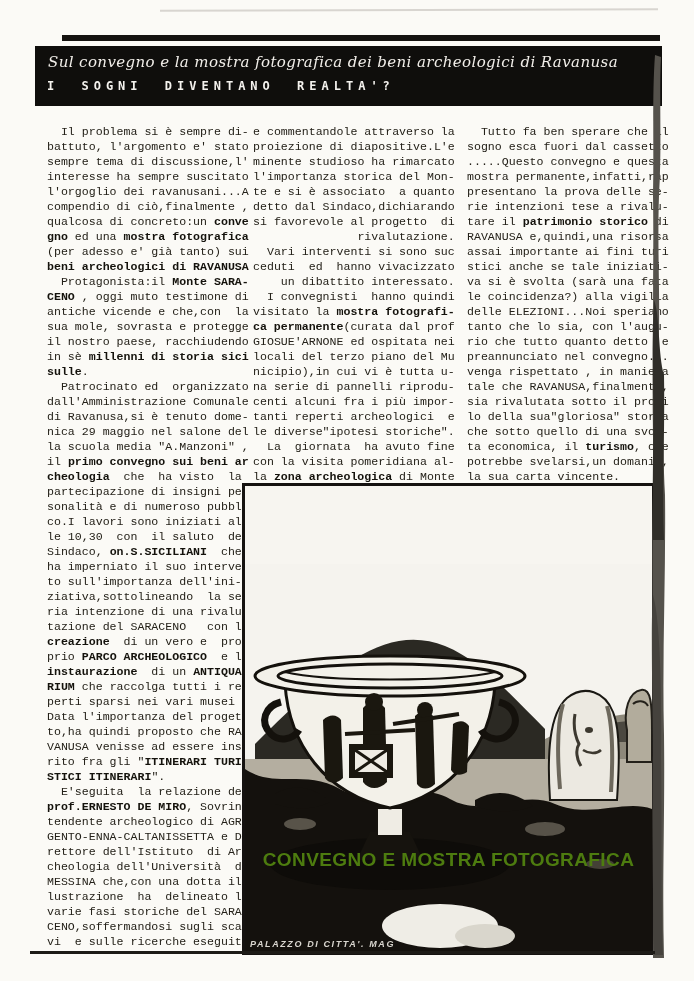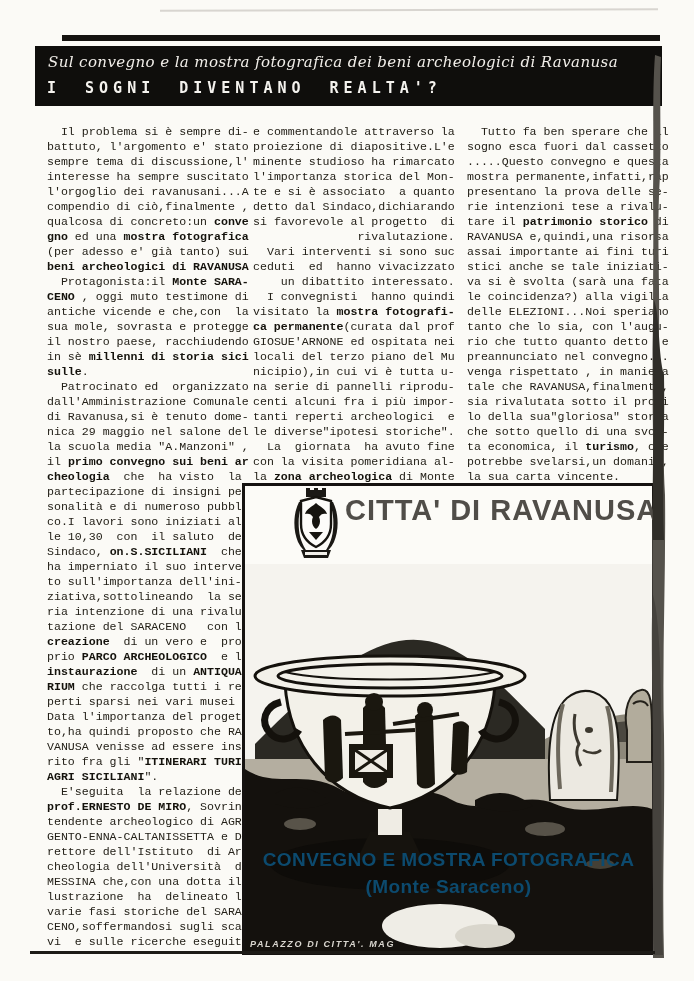--- a/index.html
+++ b/index.html
@@ -14,21 +14,21 @@
   .top-rule{position:absolute;left:62px;top:35px;width:598px;height:6px;background:#151310;}
   .masthead{position:absolute;left:35px;top:46px;width:627px;height:60px;background:#0f0e0c;}
   .kicker{
     position:absolute;left:13px;top:7px;
     font-family:"DejaVu Serif",serif;font-style:italic;
     font-size:15px;letter-spacing:0.4px;color:#f1eee9;white-space:nowrap;
   }
   .headline{
     position:absolute;left:12px;top:33px;margin:0;
     font-family:"DejaVu Sans Mono",monospace;font-weight:600;
-    font-size:15px;letter-spacing:5px;word-spacing:10px;color:#f4f2ee;white-space:nowrap;
+    font-size:12px;letter-spacing:5px;word-spacing:10px;color:#f4f2ee;white-space:nowrap;
   }
   pre.col{
     position:absolute;margin:12px;top:112px;
     font-family:"Liberation Mono","DejaVu Sans Mono",monospace;
     font-size:11.6px;line-height:15px;white-space:pre;color:#242119;
   }
   pre.col b{font-weight:bold;color:#14120c;}
   .col1{left:35px;}
   .col2{left:241px;text-align:right;}
   .col3{left:455px;}
@@ -38,21 +38,21 @@
   }
   .photo-banner{position:absolute;top:0;left:0;right:0;height:78px;background:#fcfbf7;}
   .banner-title{
     position:absolute;left:100px;top:8px;
     font-size:29px;font-weight:bold;letter-spacing:1px;color:#504d48;white-space:nowrap;
   }
   .emblem{position:absolute;left:46px;top:2px;}
   .photo-art{position:absolute;left:0;top:78px;width:407px;height:388px;}
   .photo-caption{
     position:absolute;left:0;right:0;top:360px;text-align:center;
-    color:#0c4a6e;font-weight:bold;font-size:19px;line-height:27px;letter-spacing:0.4px;
+    color:#4d7c0f;font-weight:bold;font-size:19px;line-height:27px;letter-spacing:0.4px;
   }
   .photo-footer{
     position:absolute;left:5px;bottom:3px;
     font-size:9px;font-weight:bold;font-style:italic;color:#d9d6cf;letter-spacing:1.6px;white-space:nowrap;
   }
   .torn-edge{position:absolute;left:646px;top:55px;}
   .bottom-rule{position:absolute;left:30px;top:951px;width:625px;height:3px;background:#1d1b17;}
 </style>
 </head>
 <body>
@@ -103,21 +103,21 @@
 tazione del SARACENO   con la
 <b>creazione</b>  di un vero e  pro-
 prio <b>PARCO ARCHEOLOGICO</b>  e l'
 <b>instaurazione</b>  di un <b>ANTIQUA-</b>
 <b>RIUM</b> che raccolga tutti i re-
 perti sparsi nei vari musei .
 Data l'importanza del proget-
 to,ha quindi proposto che RA-
 VANUSA venisse ad essere inse
 rito fra gli "<b>ITINERARI TURI-</b>
-<b>AGRI SICILIANI</b>".
+<b>STICI ITINERARI</b>".
   E'seguita  la relazione del
 <b>prof.ERNESTO DE MIRO</b>, Sovrin-
 tendente archeologico di AGRI
 GENTO-ENNA-CALTANISSETTA e Di
 rettore dell'Istituto  di Ar-
 cheologia dell'Università  di
 MESSINA che,con una dotta il-
 lustrazione  ha  delineato le
 varie fasi storiche del SARA-
 CENO,soffermandosi sugli sca-
@@ -167,36 +167,20 @@
 tale che RAVANUSA,finalmente,
 sia rivalutata sotto il profi
 lo della sua"gloriosa" storia
 che sotto quello di una svol-
 ta economica, il <b>turismo</b>, che
 potrebbe svelarsi,un domani ,
 la sua carta vincente.
                 <b>LILLI PARISI</b></pre>
 
   <figure class="photo">
-    <div class="photo-banner">
-      <svg class="emblem" width="50" height="74" viewBox="0 0 50 74">
-        <path d="M8,14 C2,26 2,42 7,54 C10,60 14,64 18,66 C13,60 9,52 8,42 C7,32 8,22 12,14 Z" fill="#1b1915"></path>
-        <path d="M42,14 C48,26 48,42 43,54 C40,60 36,64 32,66 C37,60 41,52 42,42 C43,32 42,22 38,14 Z" fill="#1b1915"></path>
-        <rect x="15" y="2" width="20" height="7" fill="#1b1915"></rect>
-        <rect x="15" y="0" width="4" height="5" fill="#1b1915"></rect>
-        <rect x="23" y="0" width="4" height="5" fill="#1b1915"></rect>
-        <rect x="31" y="0" width="4" height="5" fill="#1b1915"></rect>
-        <path d="M25,9 L40,13 V36 C40,48 33,55 25,59 C17,55 10,48 10,36 V13 Z" fill="#fdfcf9" stroke="#16140f" stroke-width="2.4"></path>
-        <path d="M25,15 C21,19 16,20 14,26 C18,25 20,26 22,29 C20,33 21,38 25,41 C29,38 30,33 28,29 C30,26 32,25 36,26 C34,20 29,19 25,15 Z" fill="#16140f"></path>
-        <path d="M18,44 L32,44 L25,52 Z" fill="#16140f"></path>
-        <path d="M10,62 L40,62 L37,70 L13,70 Z" fill="#1b1915"></path>
-        <rect x="14" y="64" width="22" height="3" fill="#f2f0ea"></rect>
-      </svg>
-      <div class="banner-title">CITTA' DI RAVANUSA</div>
-    </div>
 
     <svg class="photo-art" viewBox="0 0 407 388" preserveAspectRatio="none">
       <rect x="0" y="0" width="407" height="388" fill="#f5f3ee"></rect>
 
       <path d="M10,180 C40,150 70,120 110,95 C140,76 170,70 200,82 C235,96 265,130 300,165 L300,200 L10,200 Z" fill="#2b2923"></path>
       <path d="M60,160 C90,140 120,118 150,108 C180,98 210,108 240,130 L240,175 L60,175 Z" fill="#191711" opacity="0.75"></path>
 
       <path d="M300,175 C330,160 360,150 407,148 L407,230 L300,230 Z" fill="#8d887a"></path>
       <path d="M320,170 C345,162 375,156 407,156 L407,178 L320,178 Z" fill="#4b4840"></path>
 
@@ -247,21 +231,20 @@
       <rect x="110" y="186" width="32" height="22" fill="#efece4"></rect>
       <path d="M110,186 L142,208 M142,186 L110,208" stroke="#1a170f" stroke-width="3"></path>
       <path d="M208,160 C214,156 220,156 224,162 L222,208 C216,212 210,212 206,206 Z" fill="#1a170f"></path>
 
       <path d="M30,230 C50,218 70,224 85,238 C70,246 48,246 30,240 Z" fill="#14110d"></path>
       <path d="M230,236 C250,224 272,228 288,242 C270,250 246,248 230,242 Z" fill="#14110d"></path>
     </svg>
 
     <figcaption class="photo-caption">
       <div>CONVEGNO E MOSTRA FOTOGRAFICA</div>
-      <div>(Monte Saraceno)</div>
     </figcaption>
 
     <div class="photo-footer">PALAZZO DI CITTA'. MAG</div>
   </figure>
 
   <svg class="torn-edge" width="26" height="905" viewBox="0 0 26 905">
     <path d="M9,0 L15,2 C13,40 16,90 13,140 C11,200 15,250 12,300 C18,330 16,380 19,440 C20,520 16,600 18,680 C19,760 16,830 18,903 L7,903 C8,830 6,760 7,680 C8,600 5,520 7,440 C8,380 5,330 8,300 C6,250 8,200 7,140 C8,90 6,40 9,0 Z" fill="#55524c"></path>
     <path d="M8,245 C14,260 12,300 18,320 C19,380 16,430 18,485 L7,485 C6,430 8,380 7,330 C6,300 7,265 8,245 Z" fill="#302e29"></path>
     <path d="M7,540 C13,560 16,620 15,700 C16,780 15,840 17,900 L8,900 C7,840 6,780 7,700 C6,620 5,560 7,540 Z" fill="#45423d"></path>
   </svg>

